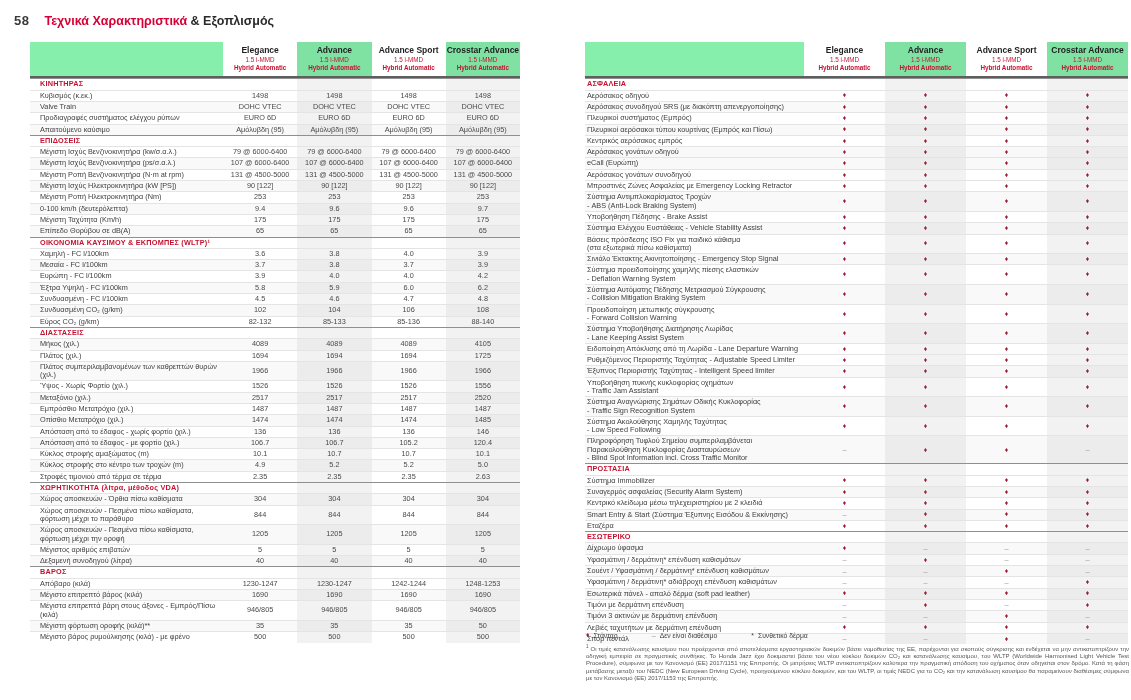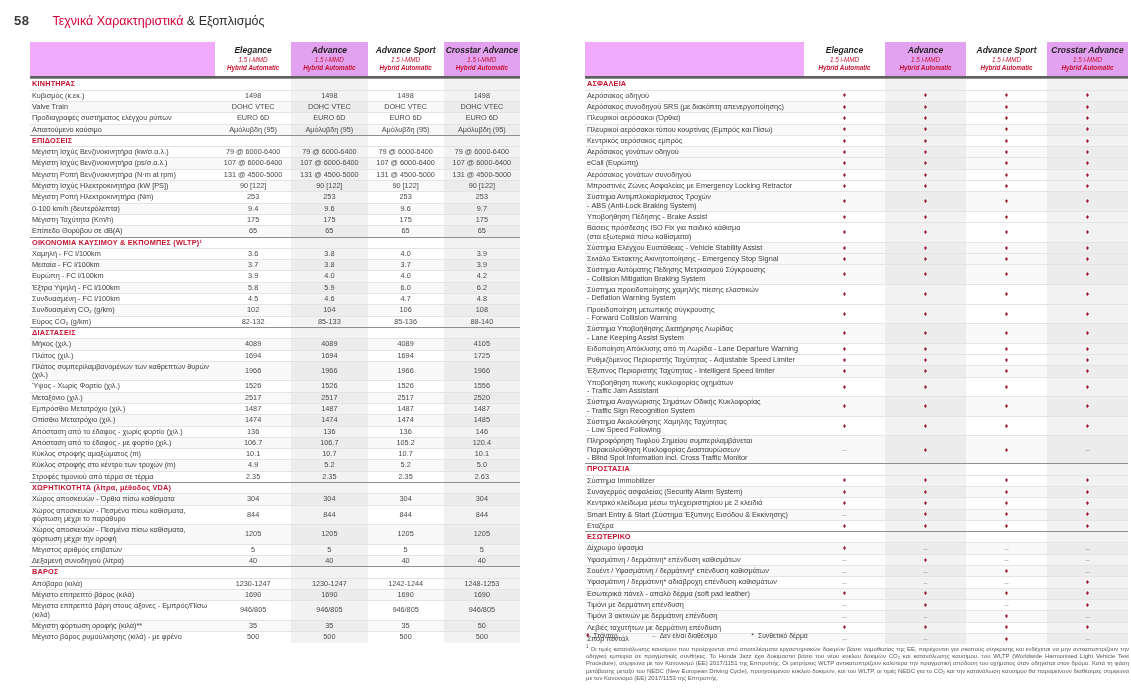--- a/index.html
+++ b/index.html
@@ -1,38 +1,38 @@
 <!DOCTYPE html>
 <html><head>
 <meta charset="utf-8">
 <style>
   * { box-sizing: border-box; }
   html,body { margin:0; padding:0; background:#ffffff; }
   body { width:1131px; height:700px; font-family:"Liberation Sans", sans-serif; }
   .page { position:relative; width:1131px; height:700px; background:#fff; overflow:hidden; }
 
-  .page-header { position:absolute; top:13px; left:14px; display:flex; align-items:baseline; gap:23px; }
+  .page-header { position:absolute; top:13px; left:14px; display:flex; align-items:baseline; gap:15px; }
   .page-num { font-size:13px; font-weight:bold; color:#3a3a3a; letter-spacing:.5px; }
-  .page-title { margin:0; font-size:12.5px; font-weight:normal; }
+  .page-title { margin:0; font-size:12.5px; font-weight:bold; }
   .page-title .red { color:#d60036; }
   .page-title .dark { color:#2b2b2b; }
 
   .table { position:absolute; top:42px; }
   #spec-table  { left:30px;  width:490px; }
   #equip-table { left:585px; width:543px; }
 
   .row { display:flex; align-items:center; }
-  #spec-table  .label-cell { flex:0 0 185px; }
+  #spec-table  .label-cell { flex:0 0 185px;margin-left:8px; }
   #equip-table .label-cell { flex:0 0 219px; }
   .label-cell { font-size:7.3px; color:#404040; line-height:8.3px; padding:1px 5px 1px 2px; }
   .cell { flex:1 1 0; display:flex; align-items:center; justify-content:center;
           text-align:center; align-self:stretch; }
   .row .cell:nth-child(3), .row .cell:nth-child(5) { background:rgba(0,0,0,0.05); }
 
-  .header-row { background:#f0abfc; border-bottom:2px solid #5f5f5f;font-style:italic; }
+  .header-row { background:#86efac; border-bottom:2px solid #5f5f5f; }
   .header-row .cell:nth-child(2), .header-row .cell:nth-child(4) { background:#fff; }
   .head-cell { display:block; padding:3px 0 4px; }
   .col-name  { font-size:8.5px; font-weight:bold; color:#1f1f1f; line-height:1.3; }
   .col-engine{ font-size:6.3px; color:#c41230; line-height:1.3; }
   .col-trans { font-size:6.3px; font-weight:bold; color:#c41230; line-height:1.3; }
 
   .data-row { border-top:1px solid #e4e4e4; min-height:10.4px; }
   .data-row.alt { background:rgba(0,0,0,0.022); }
   .section-row { border-top:1px solid #8f8f8f; min-height:11px; }
   .section-title { font-size:7.3px; font-weight:bold; color:#c41230; letter-spacing:.2px; }
@@ -467,21 +467,21 @@
           <span class="diamond">♦</span>
         </div>
         <div class="cell val-cell">
           <span class="diamond">♦</span>
         </div>
         <div class="cell val-cell">
           <span class="diamond">♦</span>
         </div>
       </div>
       <div class="row data-row">
-        <div class="label-cell">Πλευρικοί αερόσακοι (Όρθια)</div>
+        <div class="label-cell">Πλευρικοί συστήματος (Εμπρός)</div>
         <div class="cell val-cell">
           <span class="diamond">♦</span>
         </div>
         <div class="cell val-cell">
           <span class="diamond">♦</span>
         </div>
         <div class="cell val-cell">
           <span class="diamond">♦</span>
         </div>
         <div class="cell val-cell">
@@ -601,82 +601,82 @@
         <div class="cell val-cell">
           <span class="diamond">♦</span>
         </div>
         <div class="cell val-cell">
           <span class="diamond">♦</span>
         </div>
         <div class="cell val-cell">
           <span class="diamond">♦</span>
         </div>
       </div>
+      <div class="row data-row alt">
+        <div class="label-cell">Σύστημα Ελέγχου Ευστάθειας - Vehicle Stability Assist</div>
+        <div class="cell val-cell">
+          <span class="diamond">♦</span>
+        </div>
+        <div class="cell val-cell">
+          <span class="diamond">♦</span>
+        </div>
+        <div class="cell val-cell">
+          <span class="diamond">♦</span>
+        </div>
+        <div class="cell val-cell">
+          <span class="diamond">♦</span>
+        </div>
+      </div>
       <div class="row data-row">
         <div class="label-cell">Βάσεις πρόσδεσης ISO Fix για παιδικό κάθισμα<br>(στα εξωτερικά πίσω καθίσματα)</div>
         <div class="cell val-cell">
           <span class="diamond">♦</span>
         </div>
         <div class="cell val-cell">
           <span class="diamond">♦</span>
         </div>
         <div class="cell val-cell">
           <span class="diamond">♦</span>
         </div>
         <div class="cell val-cell">
           <span class="diamond">♦</span>
         </div>
       </div>
       <div class="row data-row alt">
-        <div class="label-cell">Σύστημα Ελέγχου Ευστάθειας - Vehicle Stability Assist</div>
-        <div class="cell val-cell">
-          <span class="diamond">♦</span>
-        </div>
-        <div class="cell val-cell">
-          <span class="diamond">♦</span>
-        </div>
-        <div class="cell val-cell">
-          <span class="diamond">♦</span>
-        </div>
-        <div class="cell val-cell">
-          <span class="diamond">♦</span>
-        </div>
-      </div>
-      <div class="row data-row alt">
         <div class="label-cell">Σινιάλο Έκτακτης Ακινητοποίησης - Emergency Stop Signal</div>
         <div class="cell val-cell">
           <span class="diamond">♦</span>
         </div>
         <div class="cell val-cell">
           <span class="diamond">♦</span>
         </div>
         <div class="cell val-cell">
           <span class="diamond">♦</span>
         </div>
         <div class="cell val-cell">
           <span class="diamond">♦</span>
         </div>
       </div>
+      <div class="row data-row">
+        <div class="label-cell">Σύστημα προειδοποίησης χαμηλής πίεσης ελαστικών<br>- Deflation Warning System</div>
+        <div class="cell val-cell">
+          <span class="diamond">♦</span>
+        </div>
+        <div class="cell val-cell">
+          <span class="diamond">♦</span>
+        </div>
+        <div class="cell val-cell">
+          <span class="diamond">♦</span>
+        </div>
+        <div class="cell val-cell">
+          <span class="diamond">♦</span>
+        </div>
+      </div>
       <div class="row data-row alt">
         <div class="label-cell">Σύστημα Αυτόματης Πέδησης Μετριασμού Σύγκρουσης<br>- Collision Mitigation Braking System</div>
-        <div class="cell val-cell">
-          <span class="diamond">♦</span>
-        </div>
-        <div class="cell val-cell">
-          <span class="diamond">♦</span>
-        </div>
-        <div class="cell val-cell">
-          <span class="diamond">♦</span>
-        </div>
-        <div class="cell val-cell">
-          <span class="diamond">♦</span>
-        </div>
-      </div>
-      <div class="row data-row">
-        <div class="label-cell">Σύστημα προειδοποίησης χαμηλής πίεσης ελαστικών<br>- Deflation Warning System</div>
         <div class="cell val-cell">
           <span class="diamond">♦</span>
         </div>
         <div class="cell val-cell">
           <span class="diamond">♦</span>
         </div>
         <div class="cell val-cell">
           <span class="diamond">♦</span>
         </div>
         <div class="cell val-cell">

